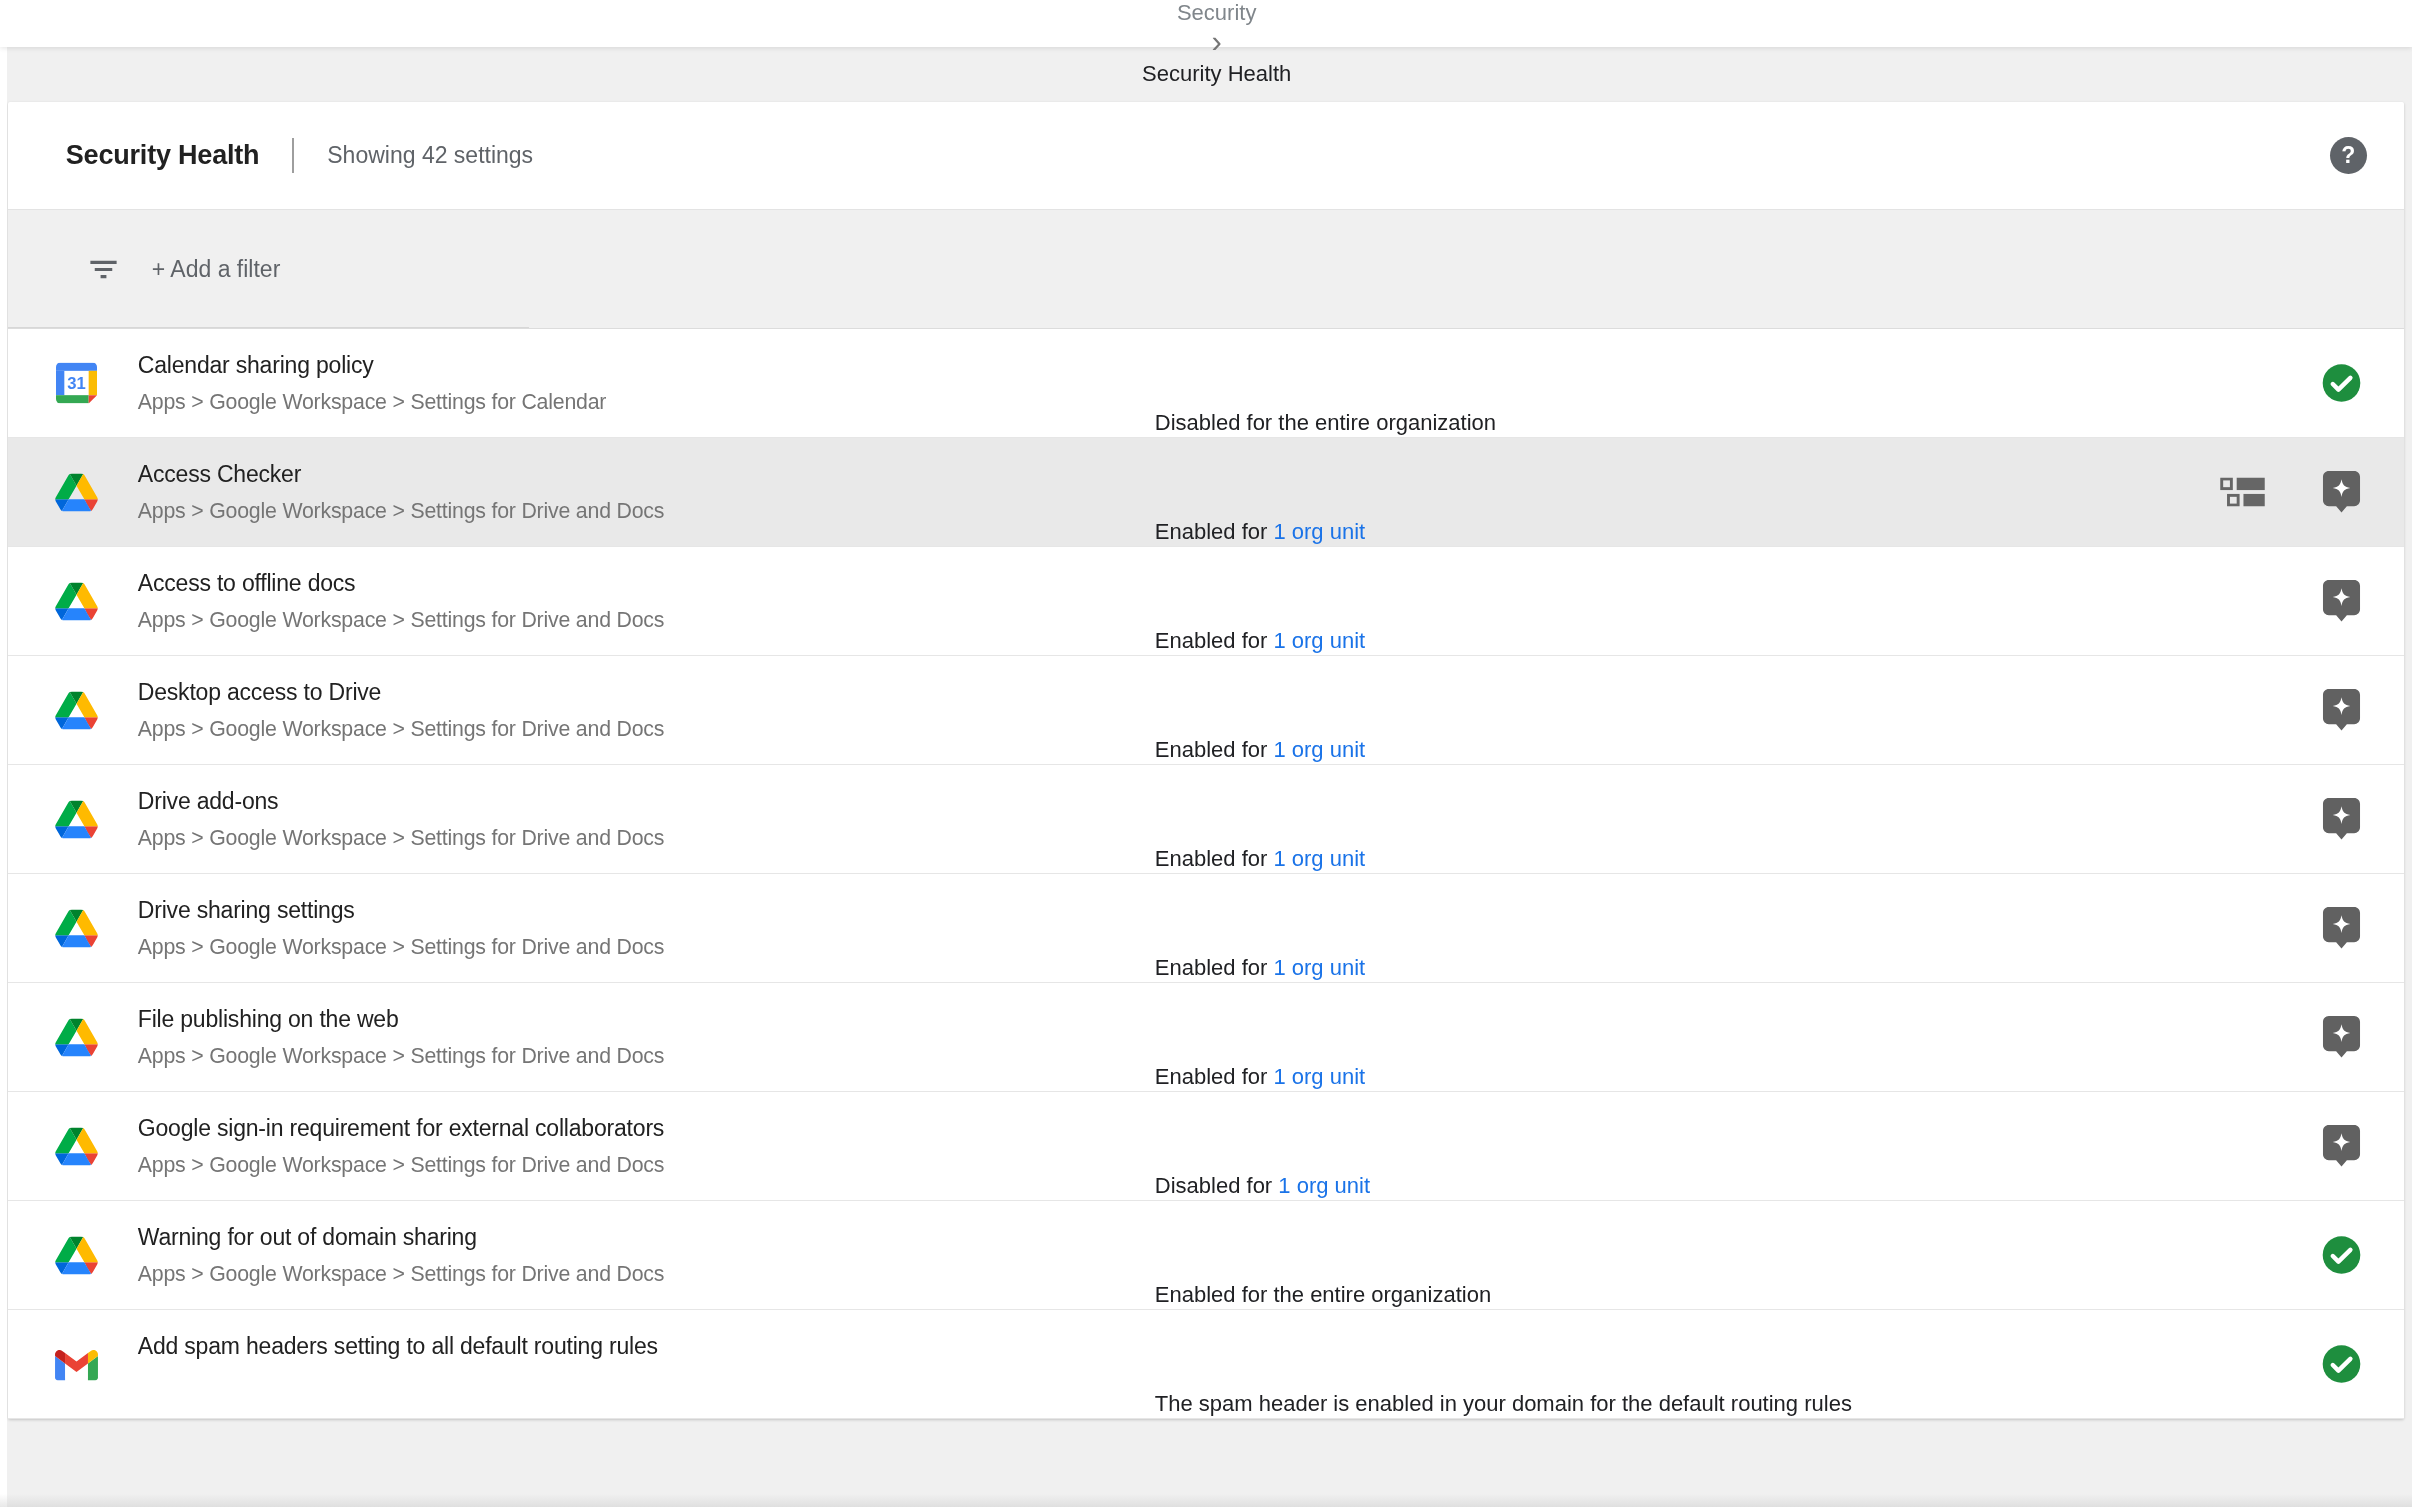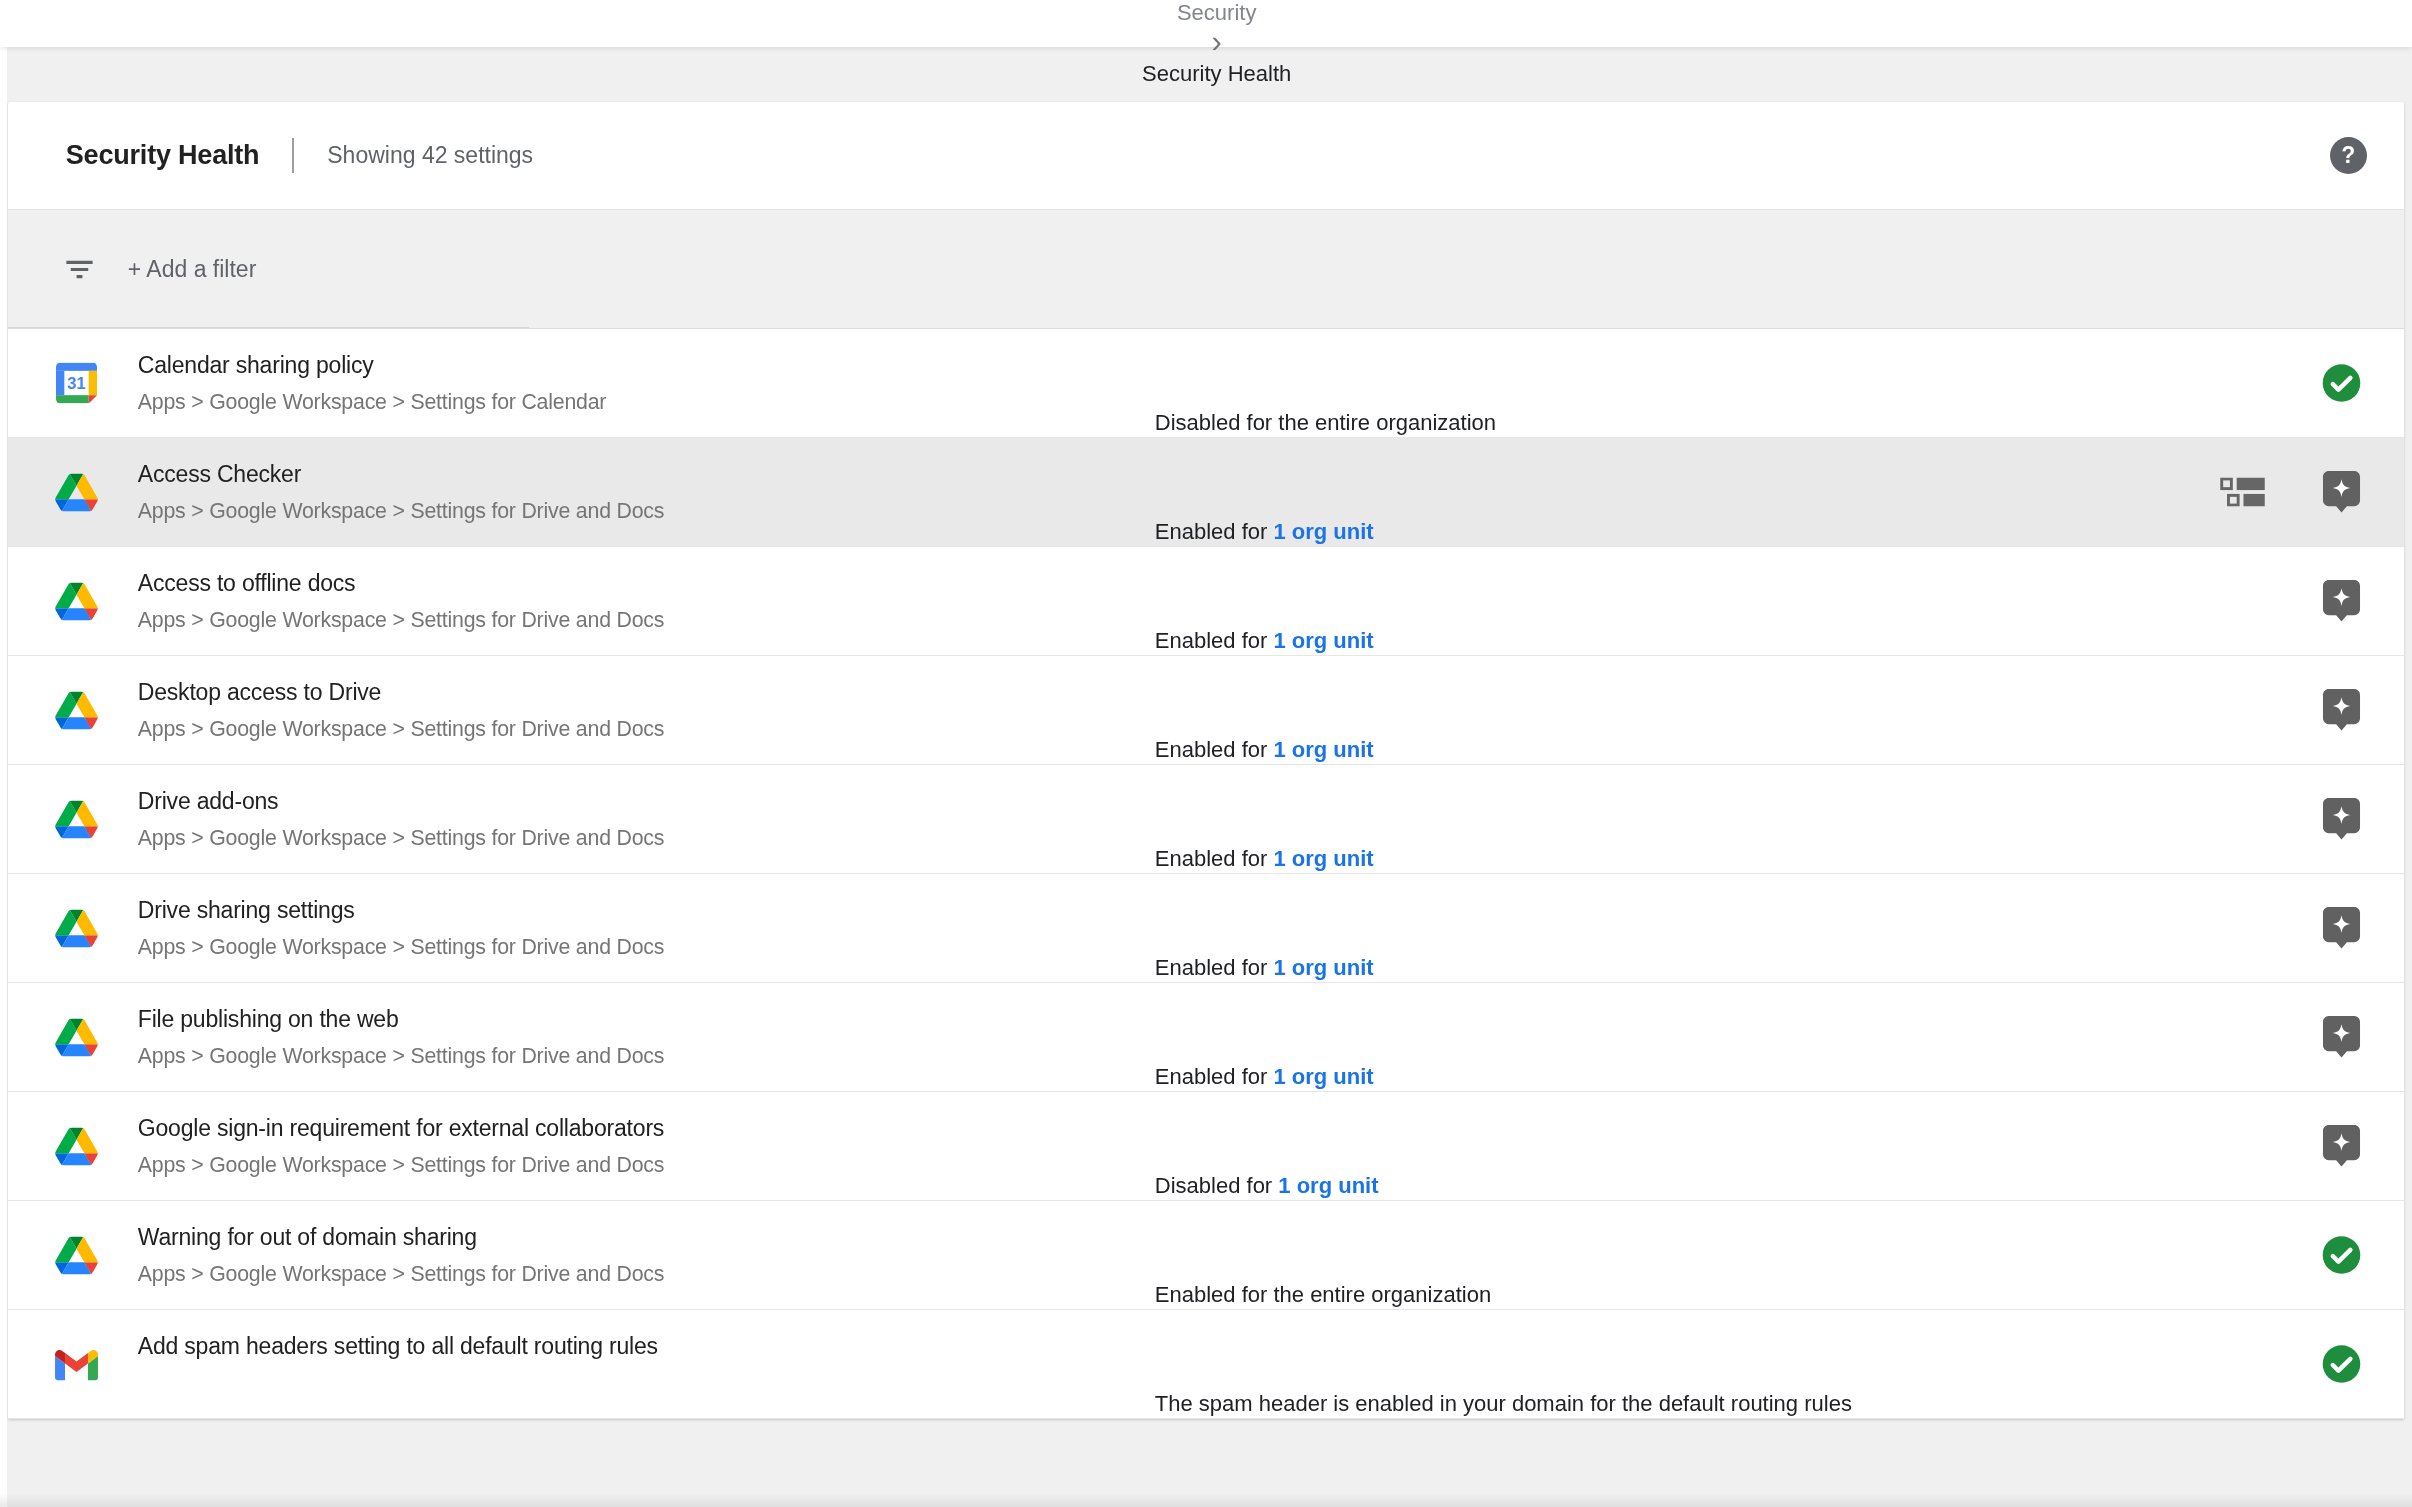--- a/index.html
+++ b/index.html
@@ -33,21 +33,21 @@
   .vsep { width:1.9px; height:35px; background:#9e9e9e; margin:0 33px; }
   .showing { font-size:23px; color:#5f6368; }
   .help-btn {
     margin-left:auto; margin-right:37px; width:37px; height:37px; border-radius:50%;
     background:#5f6368; color:#fff; display:flex; align-items:center; justify-content:center;
     font-size:23px; font-weight:700; cursor:pointer;
   }
 
   
   .band { background:#f0f0f0; border-top:1px solid #e3e3e3; border-bottom:1px solid #dcdcdc; }
-  .filter-row { height:118px; display:flex; align-items:center; padding-left:54px; position:relative; }
+  .filter-row { height:118px; display:flex; align-items:center; padding-left:78px; position:relative; }
   .filter-icon { width:35px; height:35px; cursor:pointer; }
   .add-filter { margin-left:31px; font-size:23px; color:#5f6368; cursor:pointer; }
   .filter-divider { position:absolute; left:0; bottom:0; width:521px; height:1px; background:#d7d7d7; }
   .table-header { height:101px; position:relative; }
   .col-setting { position:absolute; left:130px; top:50%; transform:translateY(-50%);
     font-size:21.3px; color:#5f6368; font-weight:500; }
   .status-head { position:absolute; left:1147px; top:50%; transform:translateY(-50%);
     display:flex; align-items:center; gap:25px; }
   .status-head span { font-size:21.3px; color:#5f6368; font-weight:500; }
   .info-btn { width:35px; height:35px; border-radius:50%; background:#616161; color:#fff;
@@ -56,21 +56,21 @@
 
   
   .row { height:109px; position:relative; background:#fff; border-bottom:1px solid #e6e6e6; }
   .row.hl { background:#e9e9e9; }
   .picon { position:absolute; left:46px; top:50%; transform:translateY(-50%);
     width:45px; height:45px; display:flex; align-items:center; justify-content:center; }
   .rtitle { position:absolute; left:130px; top:23px; font-size:23px; color:#212121; letter-spacing:-0.2px; white-space:nowrap; }
   .rpath  { position:absolute; left:130px; top:61px; font-size:21.3px; color:#757575; letter-spacing:-0.2px; white-space:nowrap; }
   .rstatus { position:absolute; left:1147px; top:50%; transform:translateY(-50%);
     font-size:22px; color:#202124; white-space:nowrap;margin-top:40px; }
-  .rstatus a { color:#1a73e8; text-decoration:none; cursor:pointer;font-weight:bold; }
+  .rstatus a { color:#1a73e8; text-decoration:none; cursor:pointer; }
   .rule-slot  { position:absolute; left:2212px; top:50%; transform:translateY(-50%); width:45px; display:flex; justify-content:center; }
   .trail-slot { position:absolute; left:2311px; top:50%; transform:translateY(-50%); width:45px; display:flex; justify-content:center; cursor:pointer; }
 
   .bottom-fade { position:absolute; left:0; bottom:0; width:100%; height:13.6px;
     background:linear-gradient(rgba(255,255,255,0), rgba(200,200,200,.45)); z-index:7; pointer-events:none; }
 </style>
 </head>
 <body>
 
 <div class="left-strip"></div>

